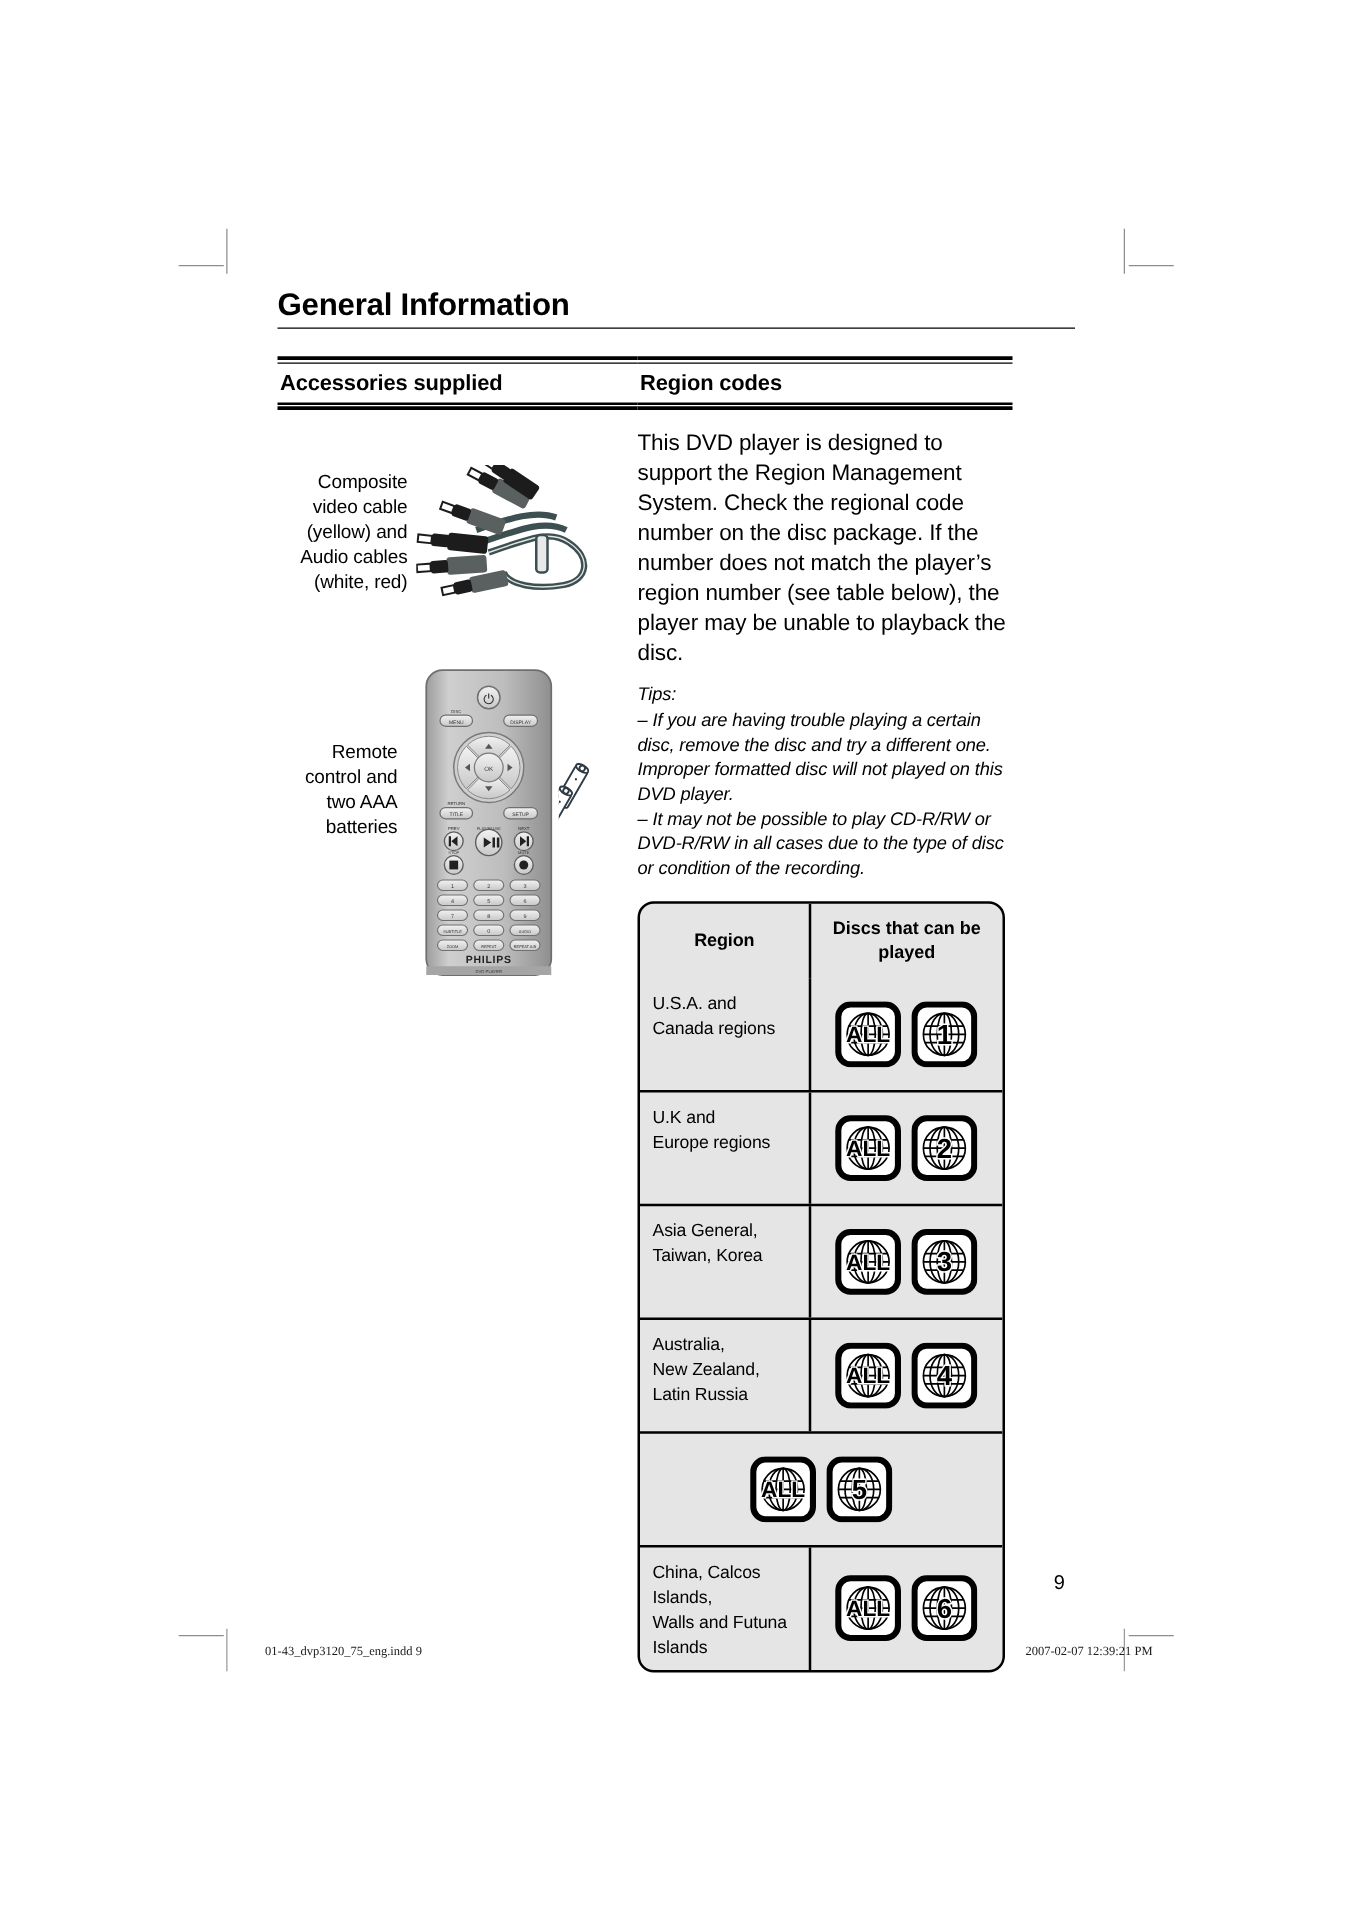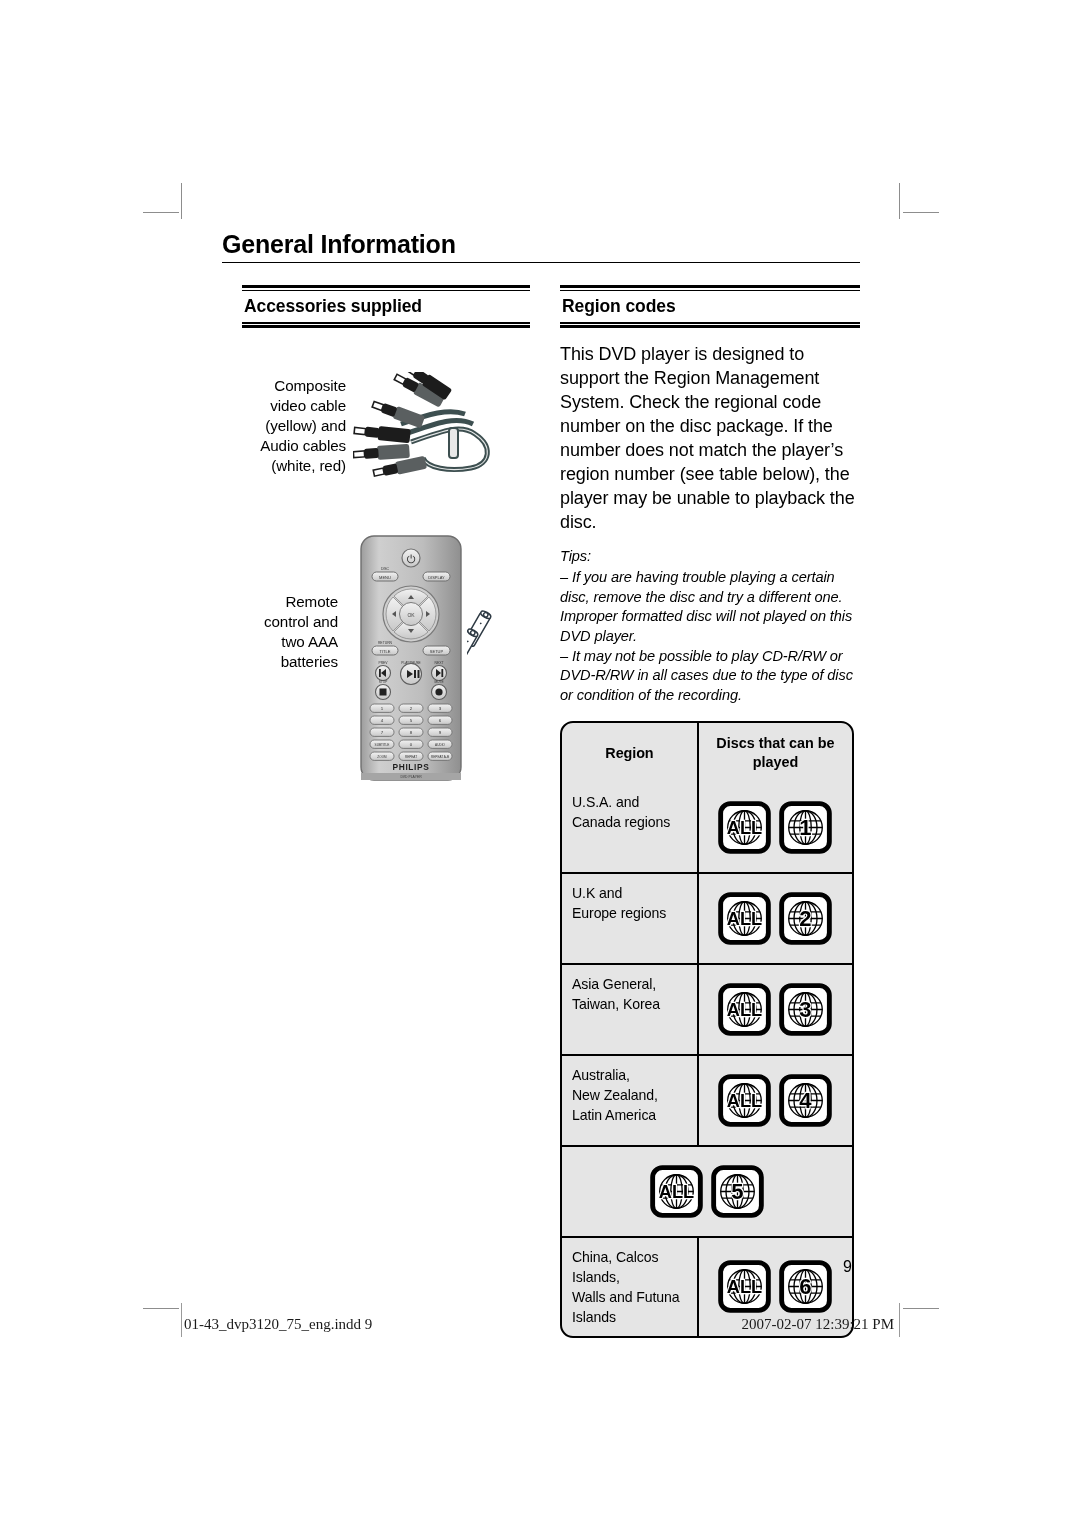--- a/index.html
+++ b/index.html
@@ -15,21 +15,21 @@
 
   
   .content{position:absolute;left:222px;top:232px;width:638px;}
 
   
   .runhead{text-align:left;font-size:25px;font-weight:bold;
            letter-spacing:-0.2px;line-height:1;padding-bottom:5px;}
   .runhead-rule{border-bottom:1.6px solid #000;width:100%;}
 
   
-  .cols{display:flex;gap:30px;margin-top:22px;justify-content:flex-end;}
+  .cols{display:flex;margin-top:22px;}
   .col-left{width:288px;flex:0 0 288px;}
   .col-right{width:300px;flex:0 0 300px;}
 
   
   .sec-head{margin-bottom:4px;}
   .rule-thick{height:3.2px;background:#000;}
   .rule-thin{height:1.2px;background:#000;margin-top:1.6px;}
   .rule-thin-top{height:1.2px;background:#000;margin-bottom:1.6px;}
   .sec-title{font-size:17.5px;font-weight:bold;letter-spacing:-0.1px;
              padding:6px 0 7px 2px;line-height:1.05;}
@@ -65,23 +65,23 @@
   .rhead .rcell-l,.rhead .rcell-r{font-weight:bold;font-size:14.4px;
            text-align:center;line-height:1.3;padding-top:11px;padding-bottom:11px;
            display:flex;align-items:center;justify-content:center;}
   .rhead .rcell-l{padding-left:2px;}
 
   
   .globe{width:53px;height:53px;flex:0 0 53px;}
 
   
   .pagenum{position:absolute;left:843px;top:1258px;font-size:16px;}
-  .footer{position:absolute;left:184px;top:1316px;width:710px;
+  .footer{position:absolute;left:212px;top:1316px;width:710px;
           display:flex;justify-content:space-between;
-          font-family:"Liberation Serif",serif;font-size:15px;color:#1a1a1a;}
+          font-family:"Liberation Serif",serif;font-size:10px;color:#1a1a1a;}
   .foot-bar{position:absolute;width:1px;height:34px;background:#9a9a9a;top:1303px;}
 
   
   .cable-art{width:170px;height:110px;}
   .remote-art{width:104px;height:248px;}
   .batt-art{width:42px;height:72px;margin-left:4px;margin-top:74px;}
   .remote-wrap{display:flex;align-items:flex-start;}
 </style>
 </head>
 <body>
@@ -437,21 +437,21 @@
       <line x1="12.4" y1="37.5" x2="47.6" y2="37.5"></line>
     </g>
     <text x="30" y="38.5" text-anchor="middle" font-family="Liberation Sans, sans-serif" font-weight="bold" font-size="25" fill="#000" stroke="#fff" stroke-width="2.6" paint-order="stroke">3</text>
   </svg>
                 </div>
               </div>
               <div class="rrow">
                 <div class="rcell-l">
                   <div>Australia,</div>
                   <div>New Zealand,</div>
-                  <div>Latin America</div>
+                  <div>Latin Russia</div>
                 </div>
                 <div class="rcell-r">
                   <svg class="globe" viewBox="0 0 60 60">
     <rect x="3" y="3" width="54" height="54" rx="11" fill="#fff" stroke="#000" stroke-width="5.5"></rect>
     <g fill="none" stroke="#000" stroke-width="1.5">
       <circle cx="30" cy="30" r="19"></circle>
       <ellipse cx="30" cy="30" rx="6.5" ry="19"></ellipse>
       <ellipse cx="30" cy="30" rx="13" ry="19"></ellipse>
       <line x1="30" y1="11" x2="30" y2="49"></line>
       <line x1="12.4" y1="22.5" x2="47.6" y2="22.5"></line>

